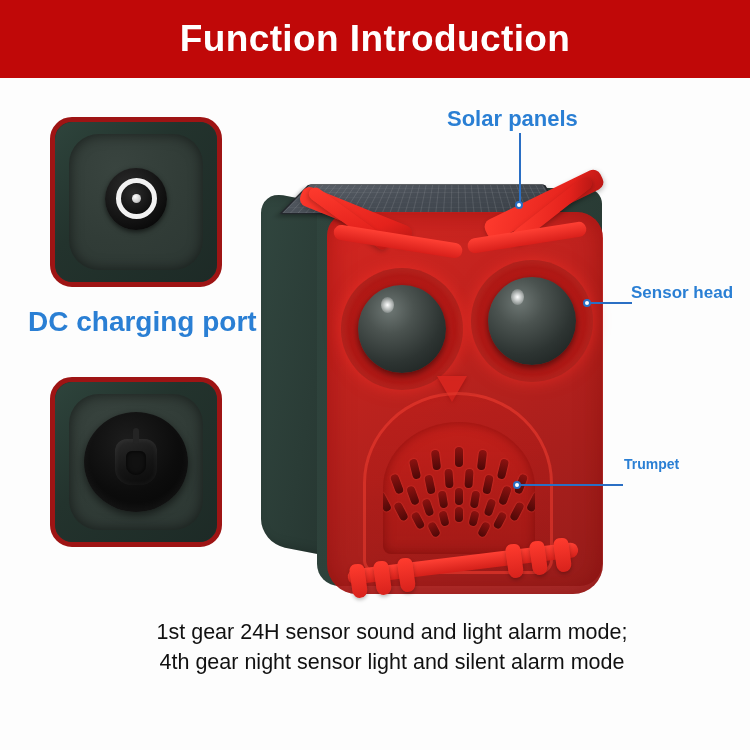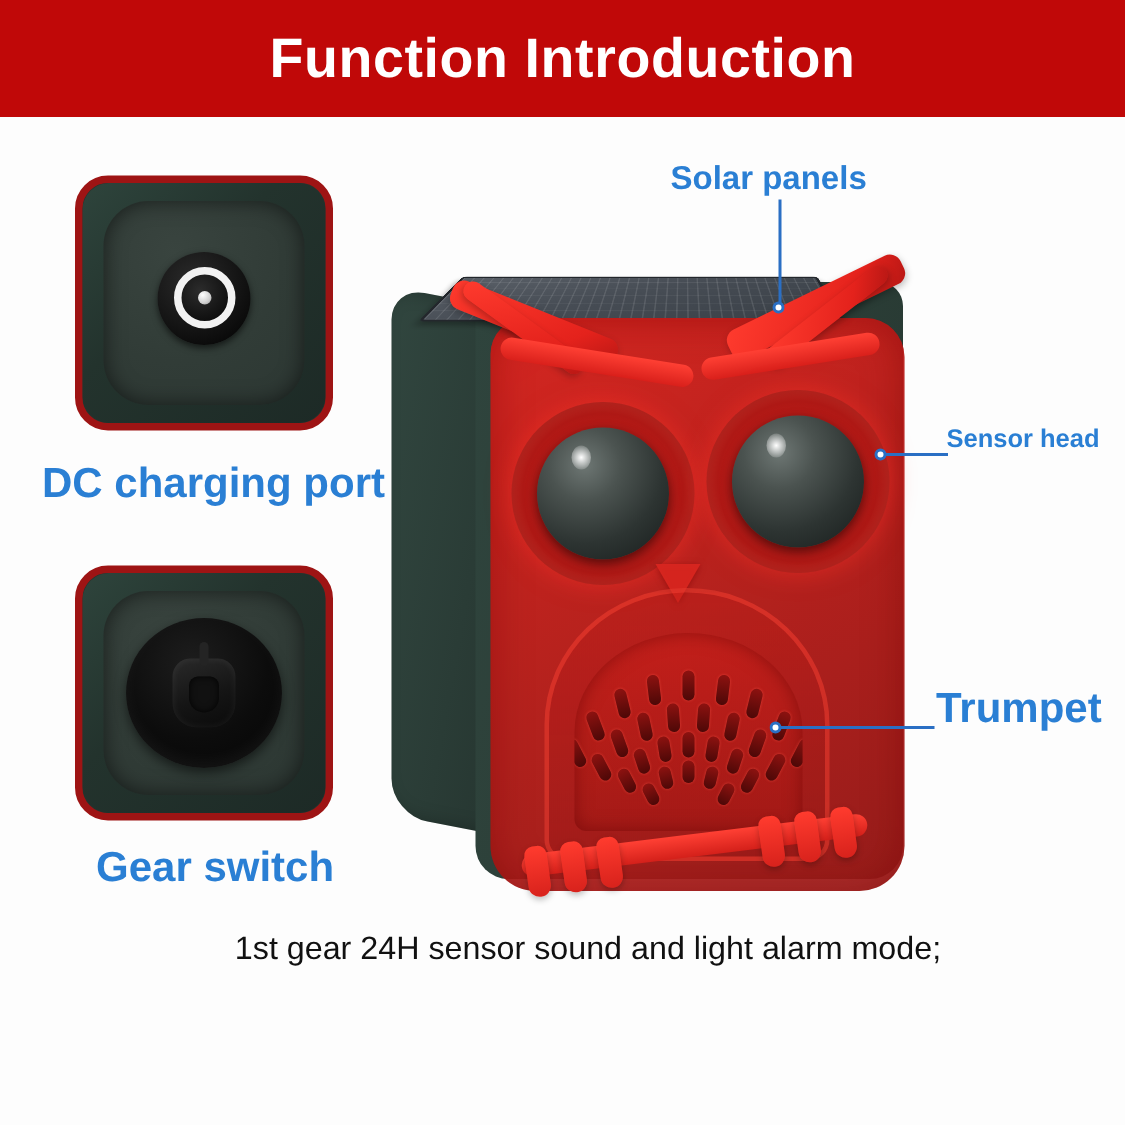--- a/index.html
+++ b/index.html
@@ -298,21 +298,21 @@
 
   
   .callout-label {
     position:absolute;
     color:#2a7fd4;
     font-weight:bold;
     white-space:nowrap;
   }
   .callout-label.solar   { left:447px; top:106px; font-size:22px;text-align:center; }
   .callout-label.sensor  { left:631px; top:283px; font-size:17px; }
-  .callout-label.trumpet { left:624px; top:456px; font-size:28px; }
+  .callout-label.trumpet { left:624px; top:456px; font-size:14px; }
 
   .leader {
     position:absolute;
     background:#2a6fc4;
   }
   .leader-v { width:2px; }
   .leader-h { height:2px; }
   .leader-dot {
     position:absolute;
     width:8px; height:8px;
@@ -364,21 +364,20 @@
   </div>
   <div class="inset-label dc">DC charging port</div>
 
   <div class="inset-card gear">
     <div class="inset-edge"></div>
     <div class="inset-plate"></div>
     <div class="gear-knob">
       <div class="gear-lever"></div>
     </div>
   </div>
-  <div class="inset-label gear">Gear switch</div>
 
   <div class="product">
     <div class="body-left"></div>
     <div class="body-main"></div>
     <div class="solar-panel"></div>
 
     <div class="face-shell"></div>
 
     <div class="ear left"></div>
     <div class="ear left2"></div>
@@ -445,15 +444,16 @@
   <div class="callout-label sensor">Sensor head</div>
   <div class="leader leader-h sensor-line"></div>
   <div class="leader-dot sensor-dot"></div>
 
   <div class="callout-label trumpet">Trumpet</div>
   <div class="leader leader-h trumpet-line"></div>
   <div class="leader-dot trumpet-dot"></div>
 
   <div class="modes">
     <div class="mode-line">1st gear 24H sensor sound and light alarm mode;</div>
+    <div class="mode-line">4th gear night sensor light and silent alarm mode</div>
   </div>
 
 </div>
 
 </body></html>

